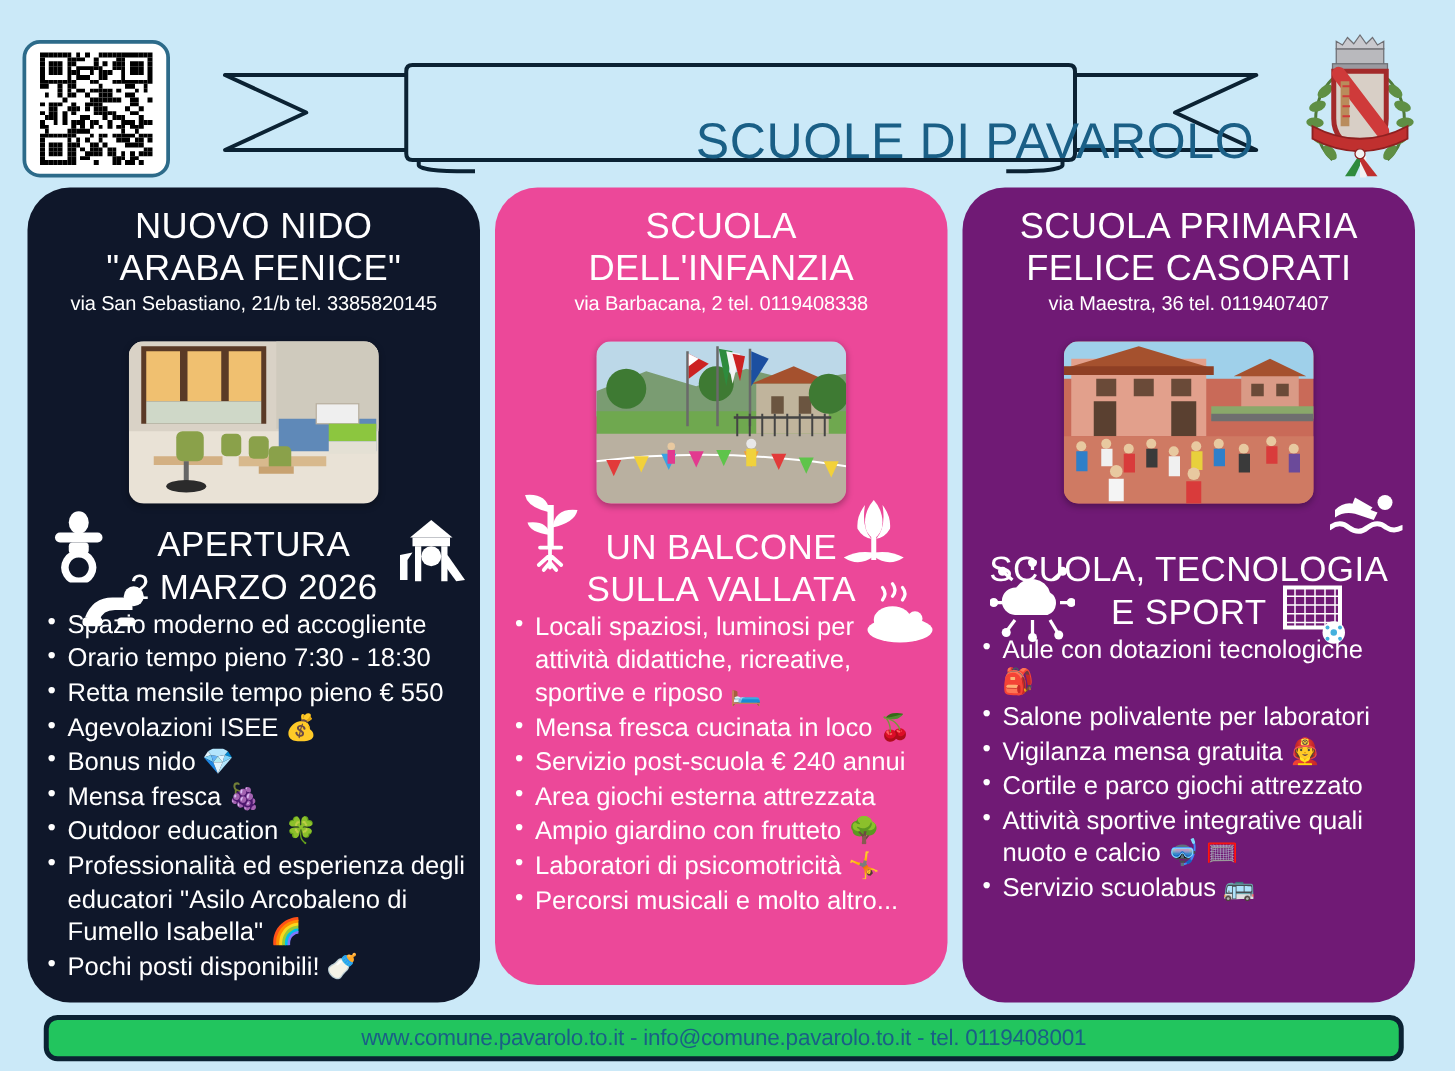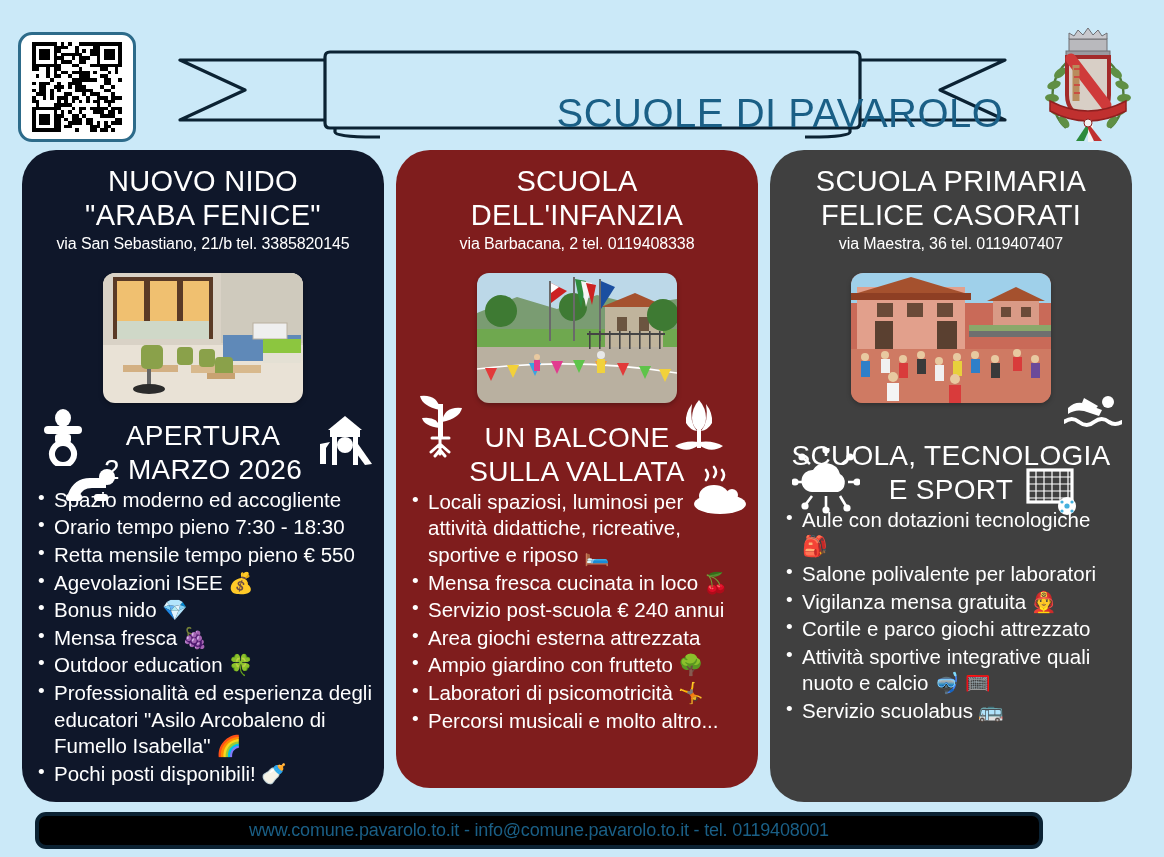--- a/index.html
+++ b/index.html
@@ -66,22 +66,22 @@
   
   .col {
     position: absolute;
     top: 150px;
     width: 362px;
     border-radius: 34px;
     color: #ffffff;
     box-sizing: border-box;
   }
   .col-orange { left: 22px;  height: 652px; background: #0f172a; }
-  .col-green  { left: 396px; height: 638px; background: #7f1d1d; }
-  .col-blue   { left: 770px; height: 652px; background: #404040; }
+  .col-green  { left: 396px; height: 638px; background: #ec4899; }
+  .col-blue   { left: 770px; height: 652px; background: #701a75; }
 
   .col-head {
     text-align: center;
     padding-top: 14px;
   }
   .col-head .t1, .col-head .t2 {
     font-size: 29px;
     line-height: 1.18;
     letter-spacing: 0.3px;
   }
@@ -137,22 +137,22 @@
   .green-bullets  { margin-top: 12px; }
   .blue-bullets   { margin-top: 10px; }
 
   
   .deco { position: absolute; pointer-events: none; }
 
   
   .footer {
     position: absolute;
     left: 35px; top: 812px;
-    width: 1008px; height: 37px;
-    background: #000000;
+    width: 1088px; height: 37px;
+    background: #22c55e;
     border: 4px solid #0b2233;
     border-radius: 11px;
     box-sizing: border-box;
     display: flex; align-items: center; justify-content: center;
     color: #1a5f86;
     font-size: 18px;
     letter-spacing: -0.2px;
   }
 </style>
 </head>

